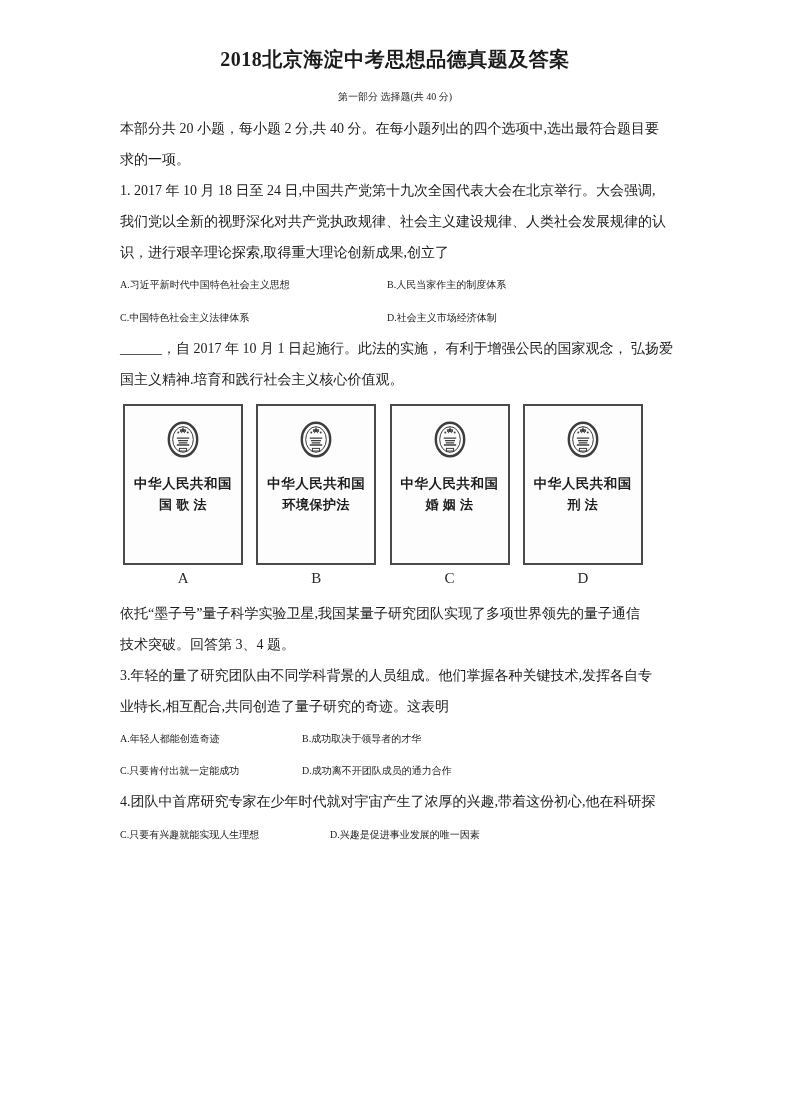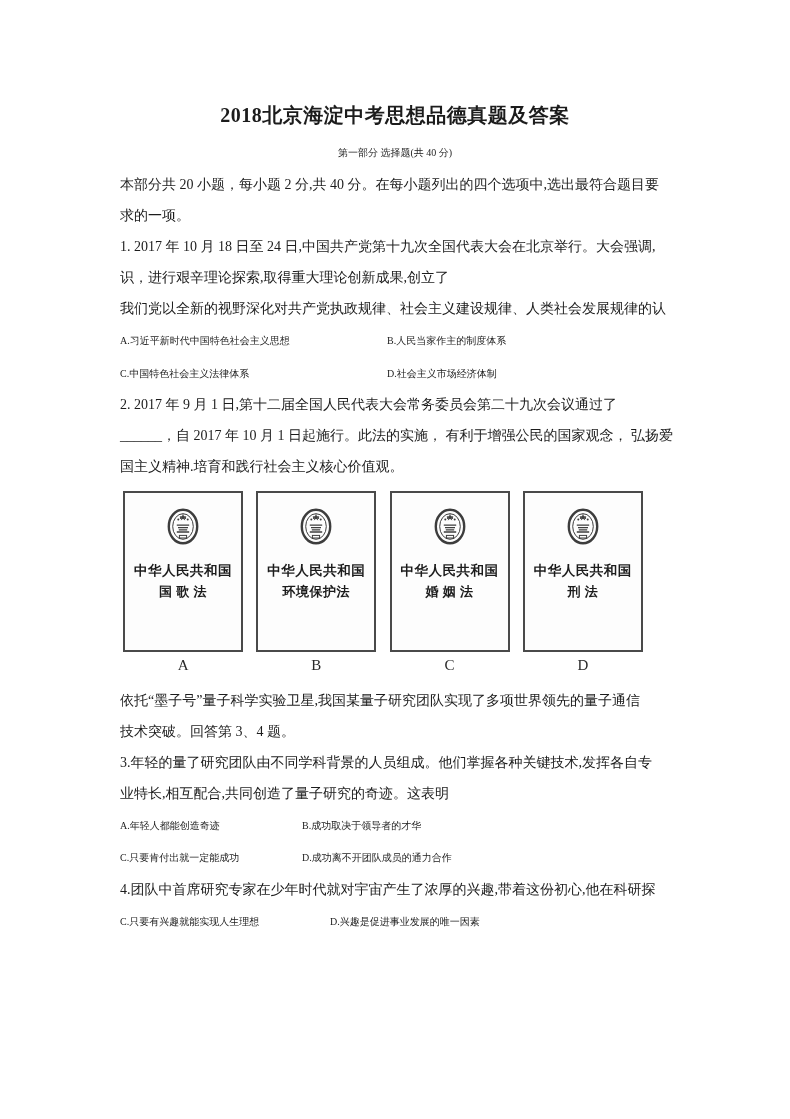--- a/index.html
+++ b/index.html
@@ -5,21 +5,21 @@
   html,body{margin:0;padding:0;background:#ffffff;}
   .page{
     position:relative;
     width:790px;height:1119px;
     background:#ffffff;
     color:#1c1c1c;
     font-family:"Liberation Serif","DejaVu Serif",serif;
     overflow:hidden;
   }
   .doc-title{
-    padding-top:100px;
+    padding-top:44px;
     text-align:center;
     font-size:20px;
     font-weight:bold;
     line-height:31px;
     letter-spacing:.5px;
   }
   .part-heading{
     margin-top:11px;
     text-align:center;
     font-size:10px;
@@ -77,30 +77,29 @@
   <div class="doc-title">2018北京海淀中考思想品德真题及答案</div>
 
   <div class="part-heading">第一部分 选择题(共 40 分)</div>
 
   <div class="content">
 
     <div class="line">本部分共 20 小题，每小题 2 分,共 40 分。在每小题列出的四个选项中,选出最符合题目要</div>
     <div class="line">求的一项。</div>
 
     <div class="line">1.  2017 年 10 月 18 日至 24 日,中国共产党第十九次全国代表大会在北京举行。大会强调,</div>
+    <div class="line">我们党以全新的视野深化对共产党执政规律、社会主义建设规律、人类社会发展规律的认</div>
     <div class="line">识，进行艰辛理论探索,取得重大理论创新成果,创立了</div>
-    <div class="line">我们党以全新的视野深化对共产党执政规律、社会主义建设规律、人类社会发展规律的认</div>
     <div class="options-row">
       <span class="opt opt-left w-q1">A.习近平新时代中国特色社会主义思想</span><span class="opt">B.人民当家作主的制度体系</span>
     </div>
     <div class="options-row">
       <span class="opt opt-left w-q1">C.中国特色社会主义法律体系</span><span class="opt">D.社会主义市场经济体制</span>
     </div>
 
-    <div class="line">2.  2017 年 9 月 1 日,第十二届全国人民代表大会常务委员会第二十九次会议通过了</div>
     <div class="line">______，自 2017 年 10 月 1 日起施行。此法的实施， 有利于增强公民的国家观念， 弘扬爱</div>
     <div class="line">国主义精神.培育和践行社会主义核心价值观。</div>
 
     <div class="books-figure">
       <div class="books-row">
 
         <div class="book-col">
           <div class="book">
             <svg class="emblem" width="34" height="40" viewBox="0 0 34 40">
               <ellipse cx="17" cy="19.5" rx="14.2" ry="16.8" fill="none" stroke="#3d3d3d" stroke-width="2.4"></ellipse>

